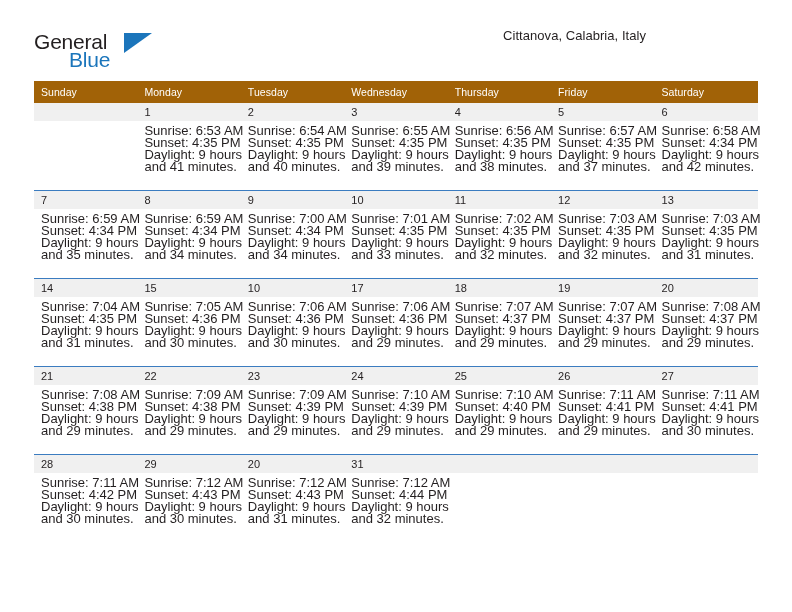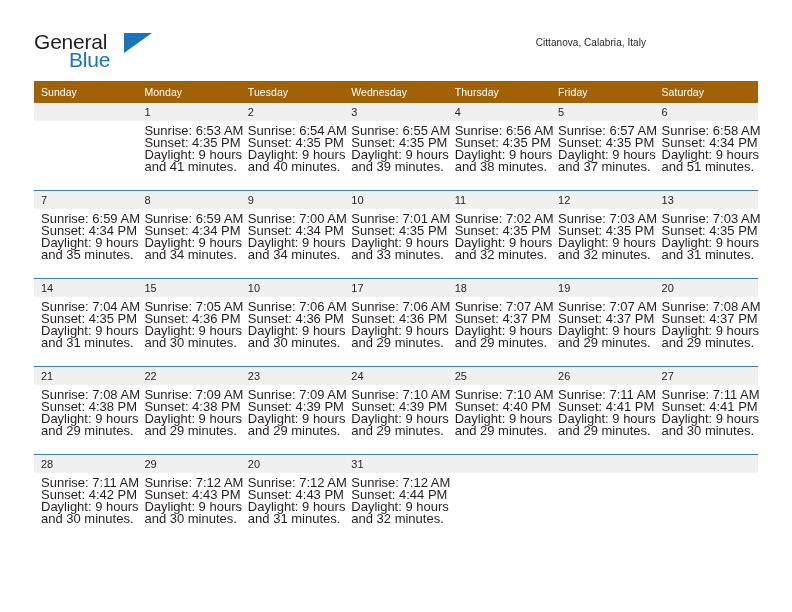--- a/index.html
+++ b/index.html
@@ -70,23 +70,22 @@
     padding-top: 0px;
   }
   .cal-title {
     font-size: 26px;
     font-weight: normal;
     color: #231f20;
     line-height: 1.05;
     letter-spacing: 0.1px;
   }
   .cal-subtitle {
-    font-size: 10px;
+    font-size: 13px;
     color: #231f20;
-    margin-top: 9px;
     letter-spacing: 0.05px;
   }
 
   
   .calendar {
     width: 724px;
     border-collapse: collapse;
     table-layout: fixed;
     margin-top: 11px;
   }
@@ -232,21 +231,21 @@
               </div>
             </div>
           </td>
           <td>
             <div class="cell">
               <div class="daynum-band">6</div>
               <div class="details">
                 <div>Sunrise: 6:58 AM</div>
                 <div>Sunset: 4:34 PM</div>
                 <div>Daylight: 9 hours</div>
-                <div>and 51 minutes.</div>
+                <div>and 42 minutes.</div>
               </div>
             </div>
           </td>
         </tr>
         <tr class="week-row">
           <td>
             <div class="cell">
               <div class="daynum-band">7</div>
               <div class="details">
                 <div>Sunrise: 6:59 AM</div>

